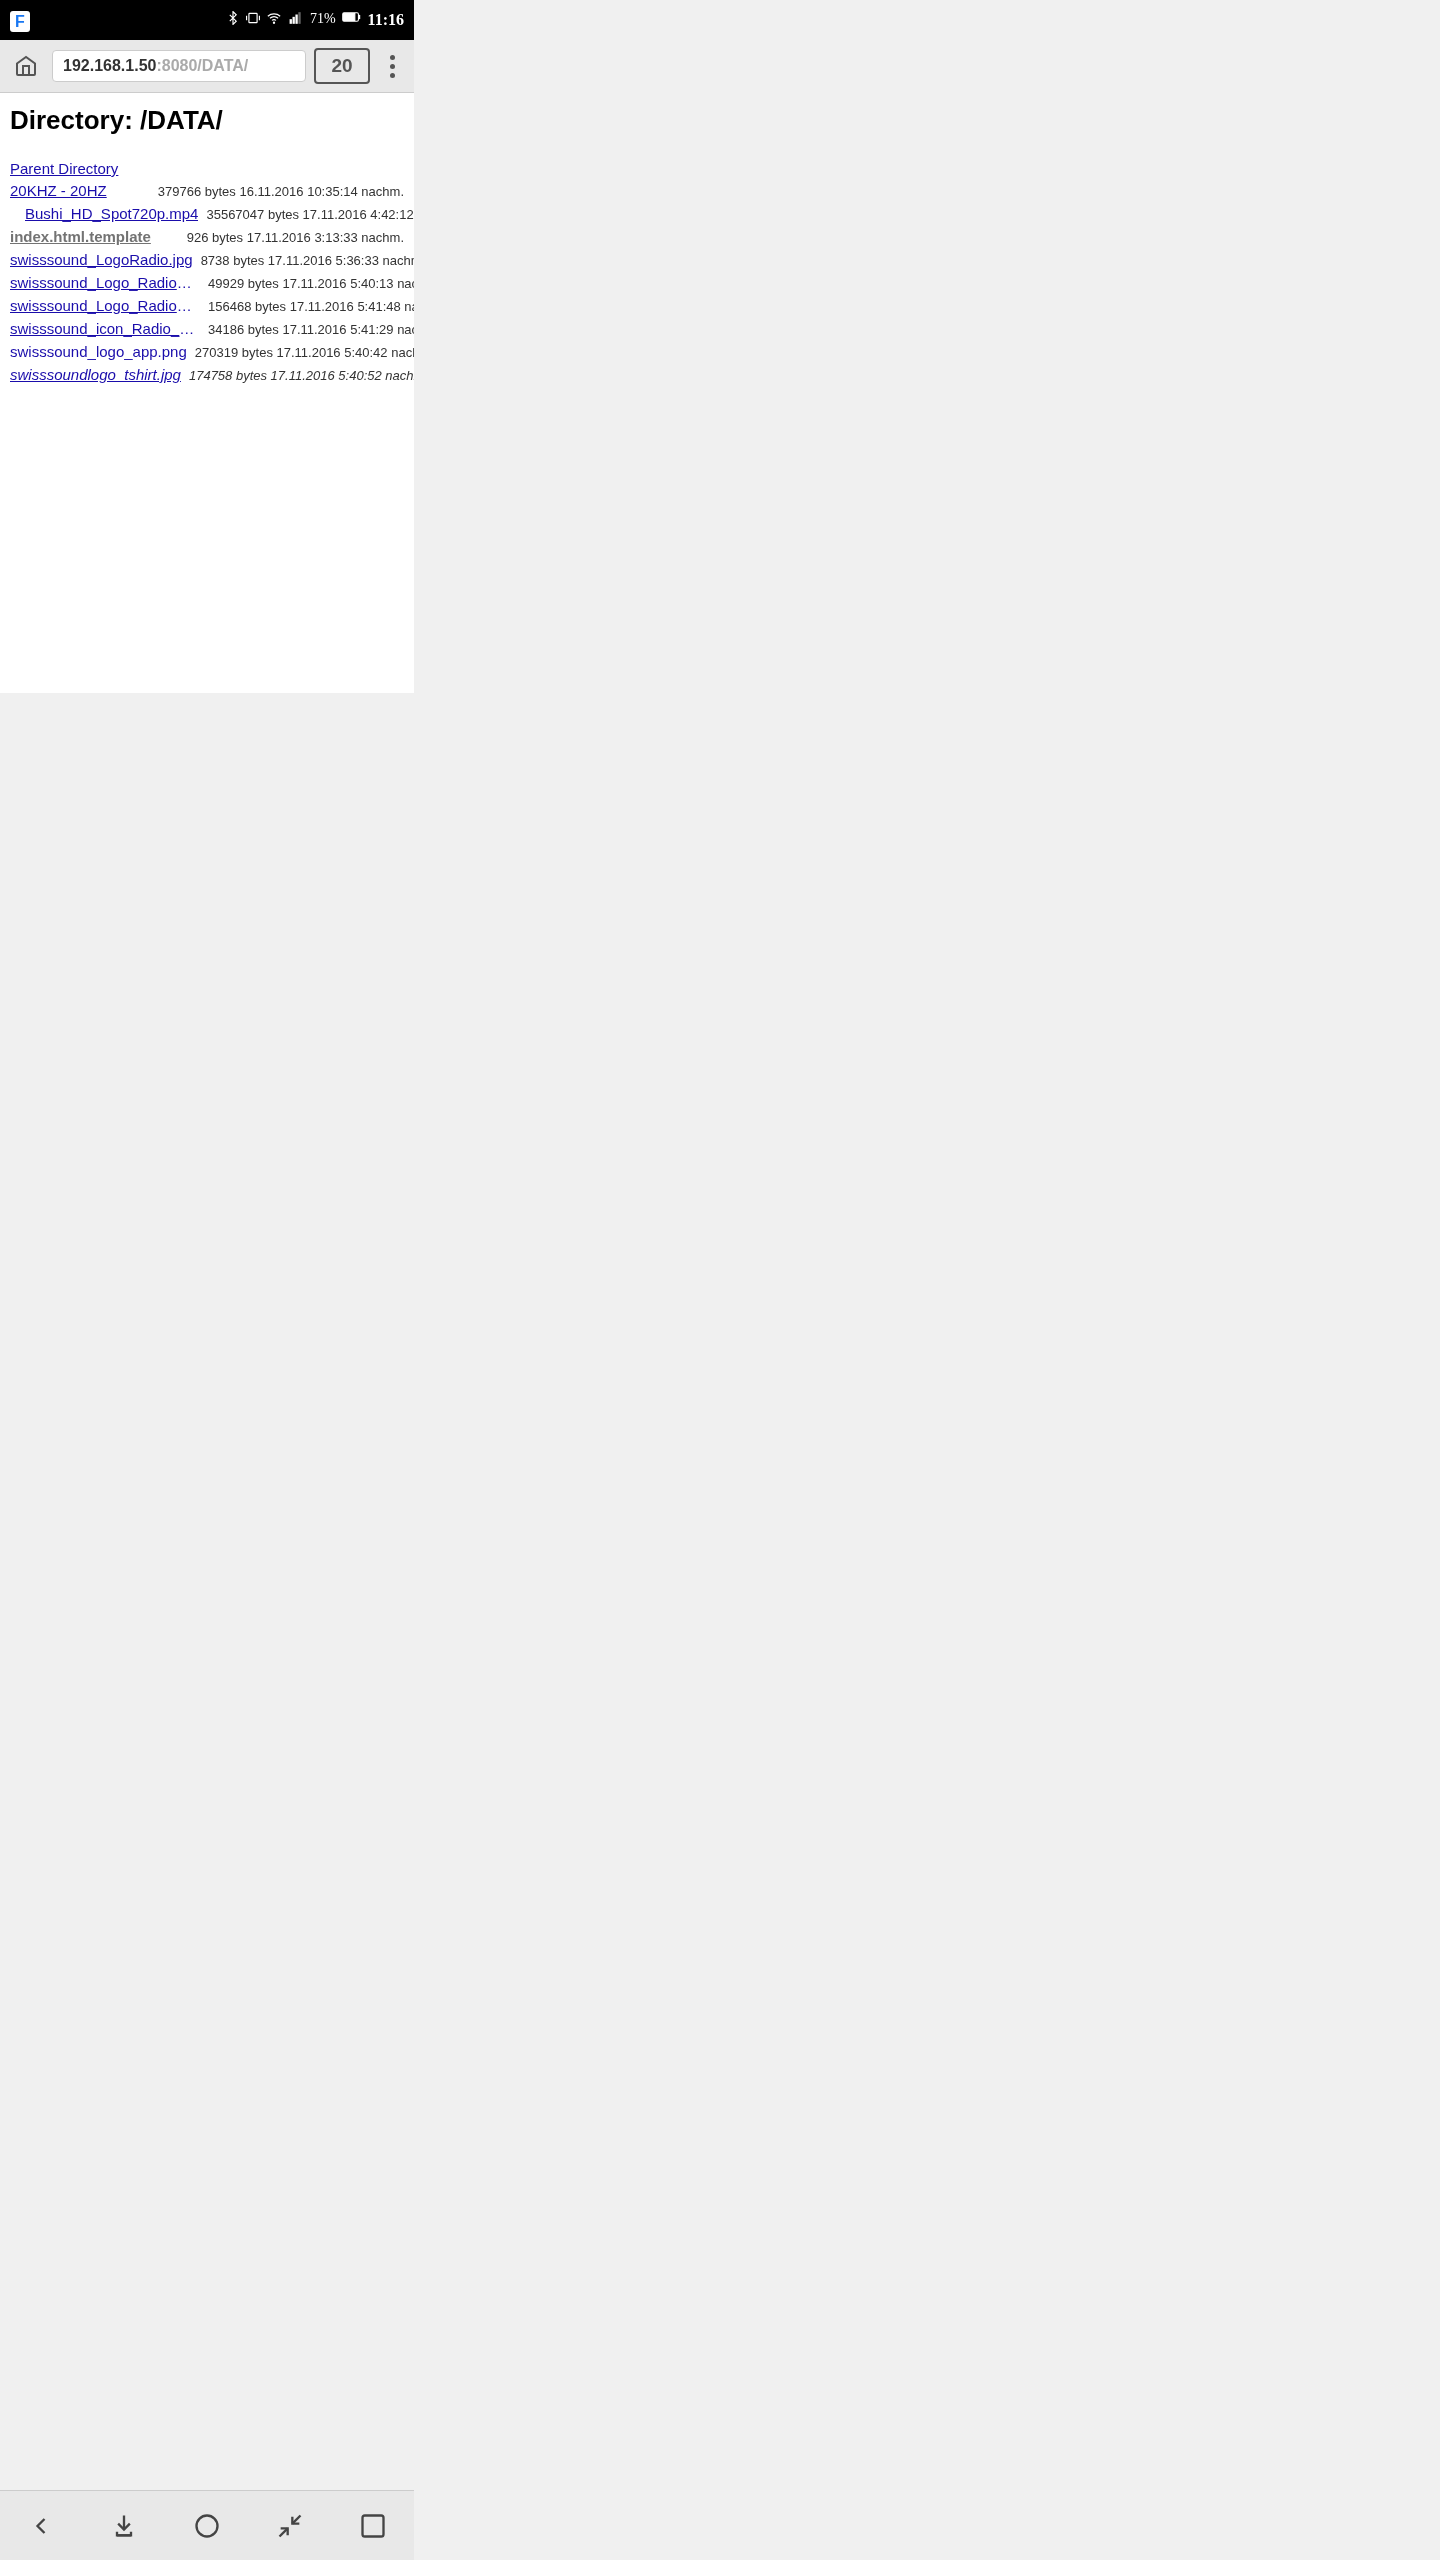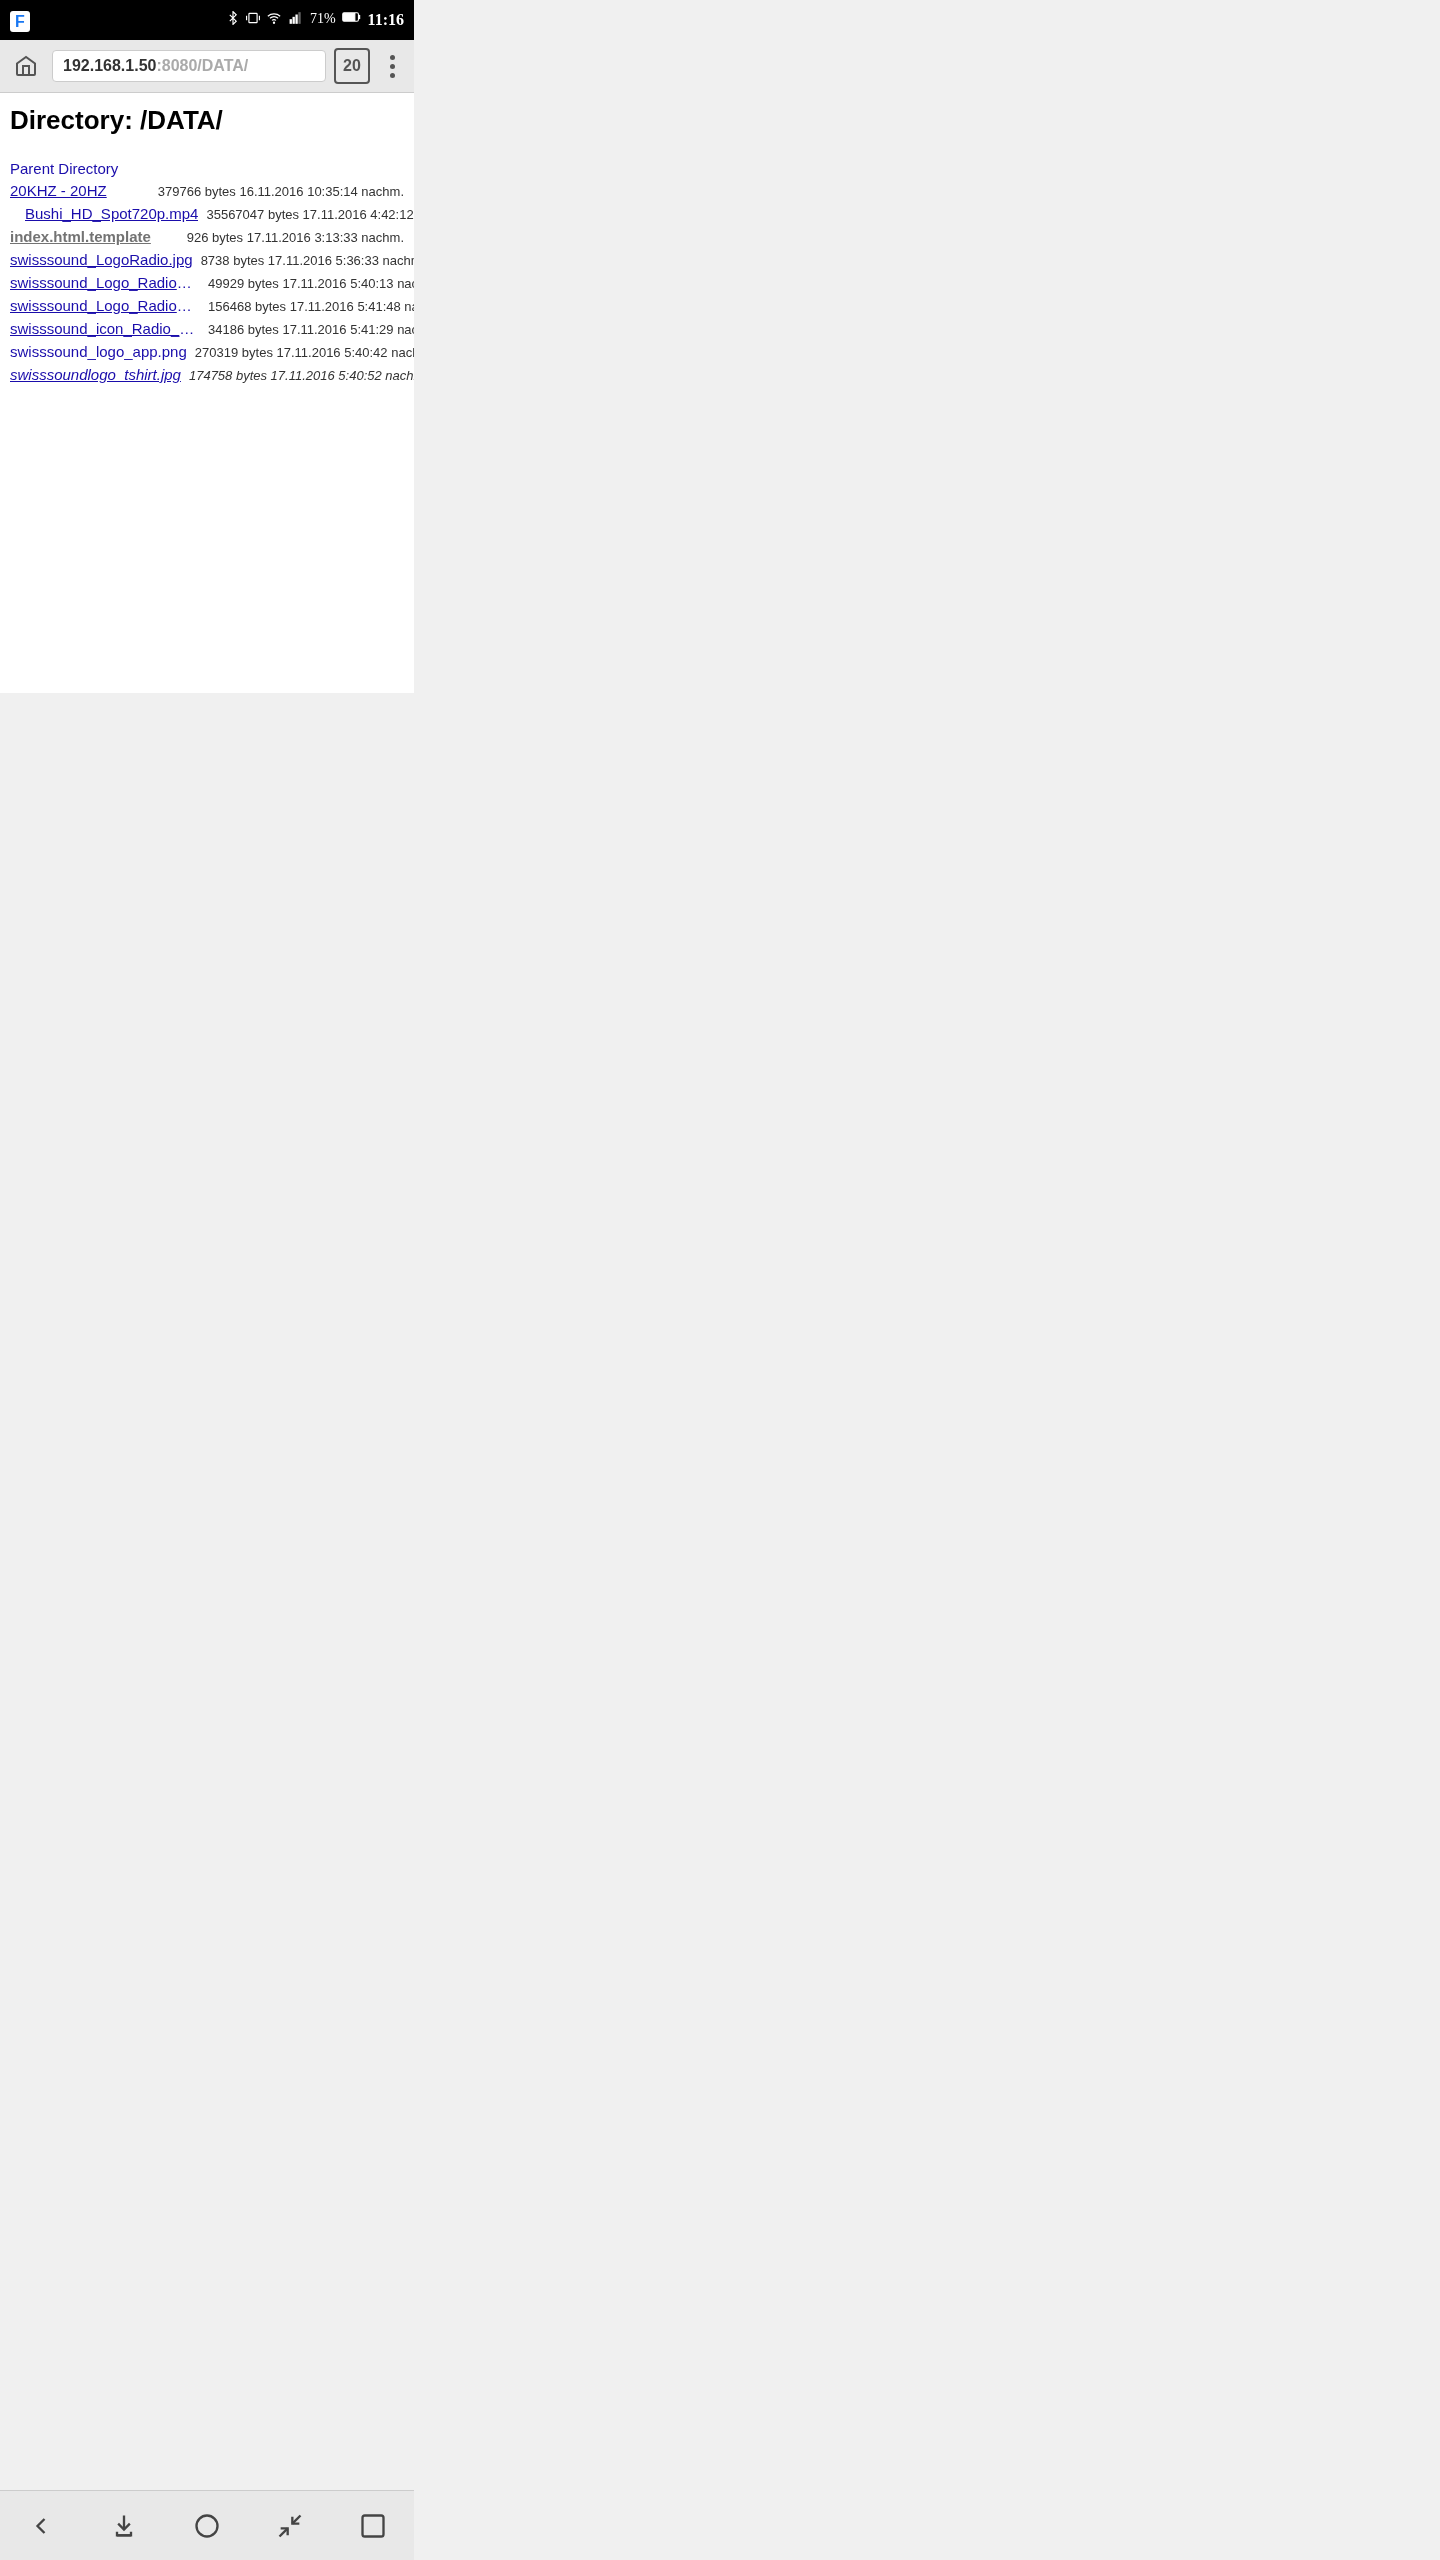--- a/index.html
+++ b/index.html
@@ -65,28 +65,28 @@
       align-items: center;
       font-weight: bold;
     }
     .address-url-main {
       color: #333;
     }
     .address-url-dim {
       color: #aaa;
     }
     .tab-count {
-      width: 36px;
+      width: 56px;
       height: 36px;
       border: 2px solid #555;
       border-radius: 4px;
       display: flex;
       align-items: center;
       justify-content: center;
-      font-size: 16px;
+      font-size: 19px;
       color: #555;
       font-weight: bold;
       flex-shrink: 0;
     }
     .menu-btn {
       width: 28px;
       height: 36px;
       display: flex;
       align-items: center;
       justify-content: center;
@@ -120,20 +120,21 @@
     }
     .file-item {
       display: flex;
       align-items: baseline;
       justify-content: space-between;
       padding: 2px 0;
       font-size: 15px;
     }
     .file-name {
       color: #1a0dab;
+      text-decoration: underline;
       cursor: pointer;
       flex: 0 0 auto;
       max-width: 190px;
       text-align: right;
     }
 
     
     .nav-bar {
       background: #e8e8e8;
       border-top: 1px solid #ccc;

